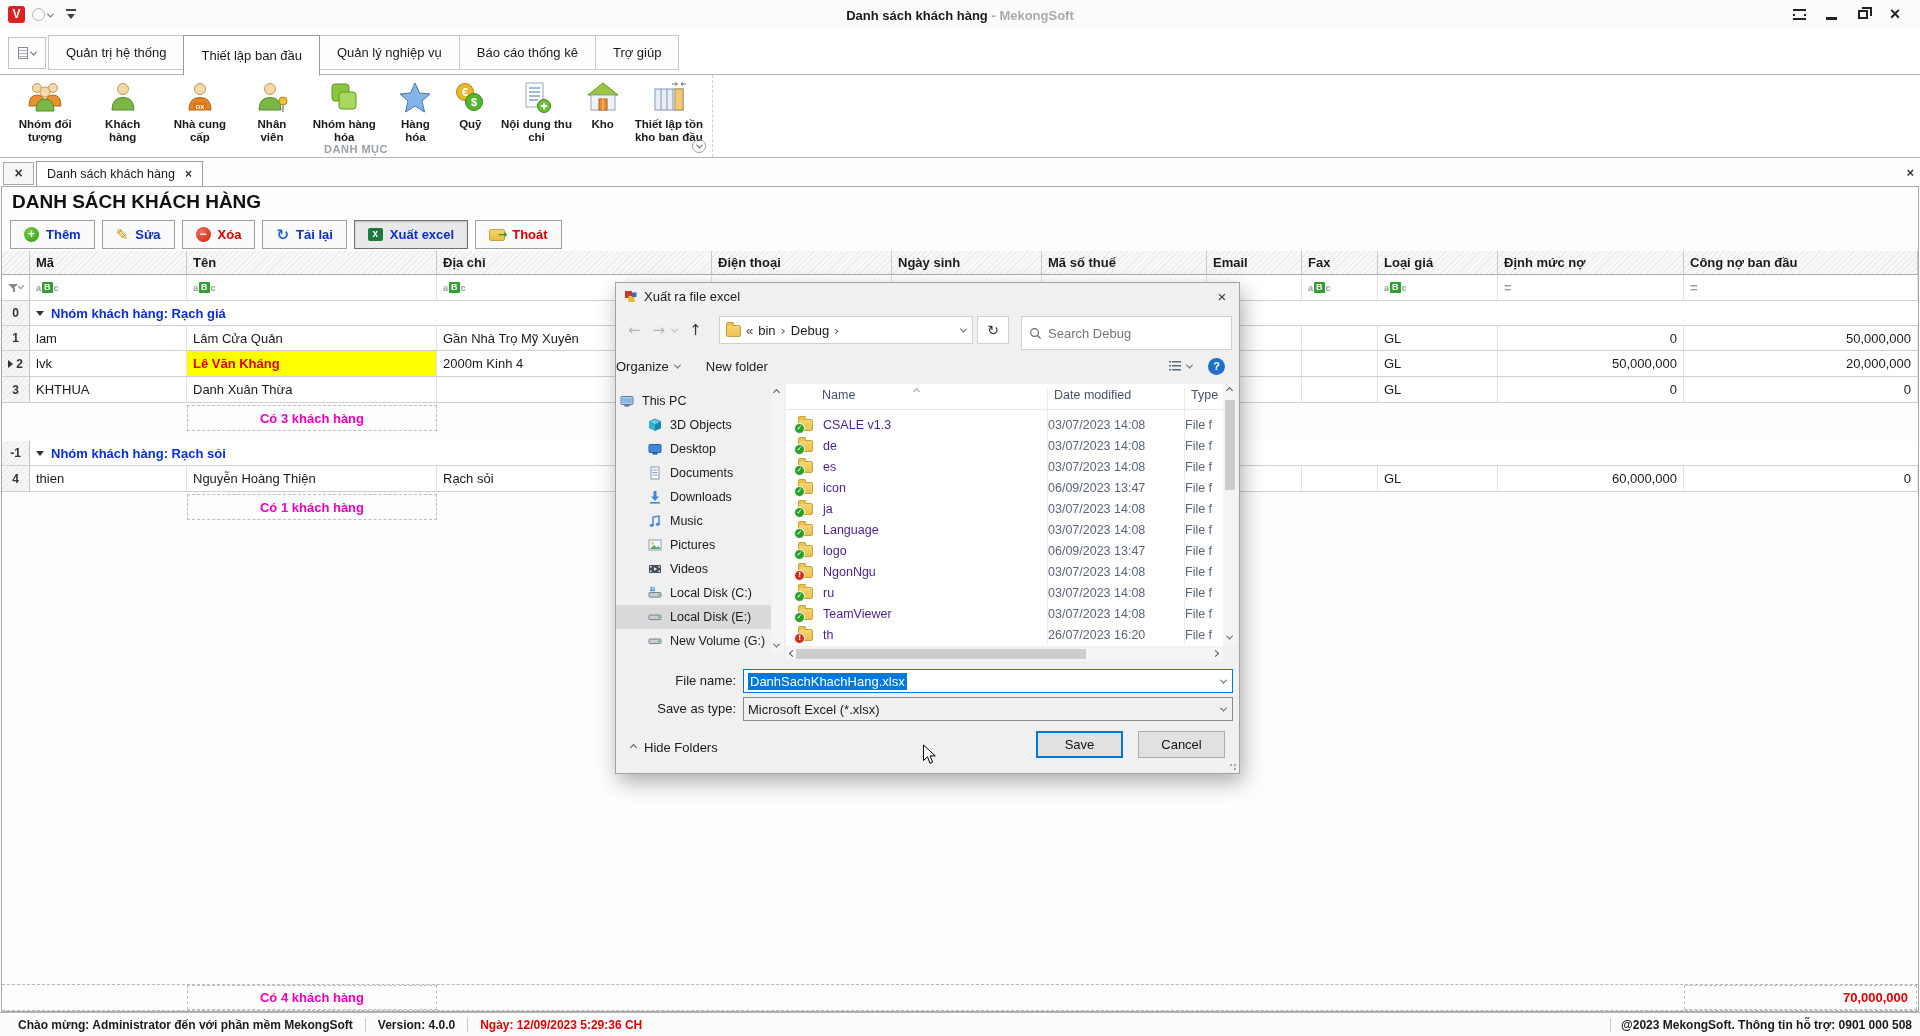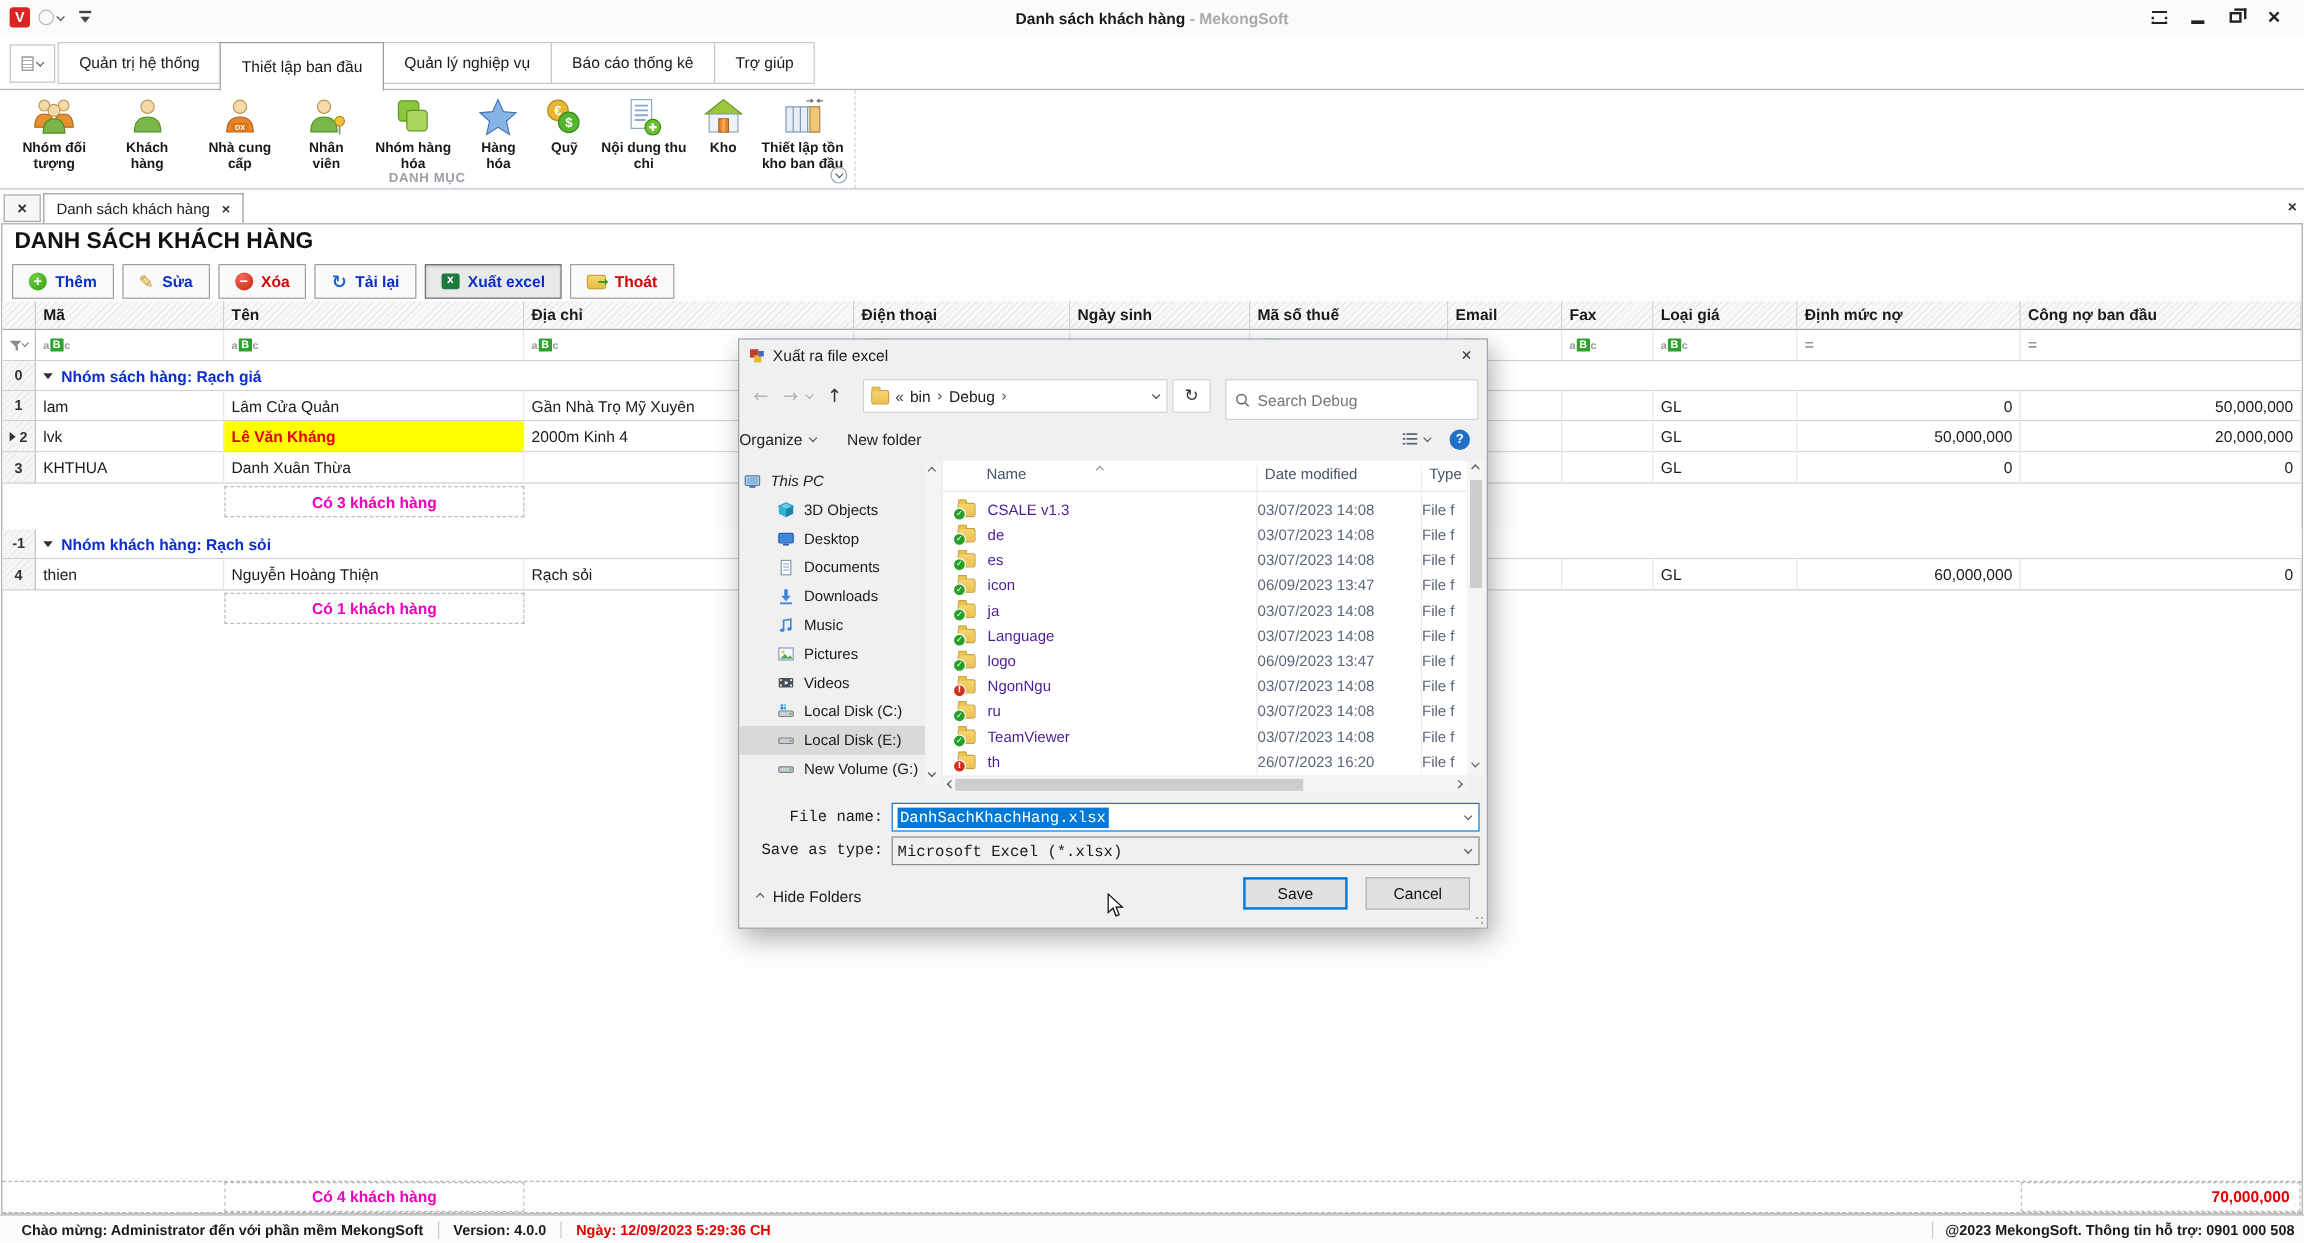--- a/index.html
+++ b/index.html
@@ -126,21 +126,21 @@
   .refreshbtn { position:absolute; left:361px; top:6px; width:32px; height:28px; border:1px solid #d0d0d0; background:#fff; display:flex; align-items:center; justify-content:center; font-family:"DejaVu Sans",sans-serif; color:#333; font-size:14px; }
   .searchbox { position:absolute; left:405px; top:6px; width:211px; height:28px; background:#fff; border:1px solid #d0d0d0; display:flex; align-items:center; gap:6px; padding:16px 7px; }
   .searchbox input { border:none; outline:none; width:150px; font-size:13px; font-family:"Liberation Sans",sans-serif; background:transparent; }
   .dlg-cmd { position:absolute; left:0; top:67px; width:100%; height:32px; display:flex; align-items:center; gap:26px; padding-left:0; }
   .cmd-item { display:flex; align-items:center; gap:6px; color:#222; }
   .cmd-right { position:absolute; right:14px; display:flex; align-items:center; gap:16px; }
   .helpic { width:17px; height:17px; border-radius:50%; background:#2070c8; color:#fff; font-weight:bold; font-size:11px; text-align:center; line-height:17px; }
   .dlg-main { position:absolute; left:0; top:101px; width:100%; height:277px; }
   .tree { position:absolute; left:0; top:5px; width:155px; }
   .titem { height:24px; display:flex; align-items:center; gap:8px; padding-left:32px; font-size:12.5px; color:#1a1a1a; }
-  .titem.root { padding-left:4px;font-style:italic; }
+  .titem.root { padding-left:4px; }
   .titem.selected { background:#d9d9d9; }
   .tscroll { position:absolute; left:155px; top:2px; width:13px; height:268px; background:#f4f4f4; }
   .tscroll .chv { position:absolute; left:3px; }
   .flist { position:absolute; left:170px; top:0; width:437px; height:262px; background:#fff; }
   .fl-head { position:absolute; left:0; top:4px; width:100%; height:22px; border-bottom:1px solid #e8e8e8; font-size:12.5px; color:#44546a; }
   .fl-name { position:absolute; left:36px; } .fl-date { position:absolute; left:268px; } .fl-type { position:absolute; left:405px; }
   .fl-sort { position:absolute; left:128px; top:-3px; }
   .fl-v1 { position:absolute; left:261px; top:0; bottom:-236px; width:1px; background:#ececec; }
   .fl-v2 { position:absolute; left:398px; top:0; bottom:-236px; width:1px; background:#ececec; }
   .frow { position:absolute; left:0; width:100%; height:21px; display:flex; align-items:center; }
@@ -151,21 +151,21 @@
   .ficon.err::after { content:"!"; background:#d03020; border:1px solid #fff; }
   .ficon.plain::after { content:none; }
   .fname { margin-left:10px; font-size:12.5px; color:#4c1d95; width:225px; }
   .fdate { font-size:12.5px; color:#5a6578; width:137px; }
   .ftype { font-size:12.5px; color:#5a6578; }
   .vscroll { position:absolute; left:607px; top:0; width:14px; height:262px; background:#f4f4f4; }
   .vscroll .thumb { position:absolute; left:2px; top:16px; width:10px; height:90px; background:#cdcdcd; }
   .hscroll { position:absolute; left:170px; top:263px; width:437px; height:14px; background:#f4f4f4; }
   .hscroll .thumb { position:absolute; left:10px; top:2px; width:290px; height:10px; background:#cdcdcd; }
   .corner { position:absolute; left:607px; top:263px; width:14px; height:14px; background:#f0f0f0; }
-  .dlg-frow { position:absolute; left:0; top:386px; width:100%; height:26px;font-family:Liberation Mono, monospace; }
+  .dlg-frow { position:absolute; left:0; top:386px; width:100%; height:26px; }
   .dlg-frow .lab { position:absolute; left:0; width:120px; text-align:right; top:4px; }
   .combo { position:absolute; left:127px; top:0; width:490px; height:24px; background:#fff; border:1px solid #0078d7; display:flex; align-items:center; padding:0 22px 0 4px; }
   .combo .chvbox { position:absolute; right:6px; }
   .combo .selval { background:#0078d7; color:#fff; padding:1px 2px; font-size:13px; }
   .combo2 { border:1px solid #8a8a8a; background:#f0f0f0; }
   .dlg-bottom { position:absolute; left:0; bottom:0; width:100%; height:52px; }
   .hidefolders { position:absolute; left:15px; top:19px; display:flex; align-items:center; gap:8px; color:#1a1a1a; }
   .btn { position:absolute; top:10px; width:87px; height:27px; background:#e1e1e1; display:flex; align-items:center; justify-content:center; font-size:13px; color:#111; }
   .btn.save { left:420px; border:2px solid #0078d7; }
   .btn.cancel { left:522px; border:1px solid #adadad; }
@@ -447,21 +447,21 @@
             </div>
           <div class="gc">
               <span class="eq"></span>
             </div>
         </div>
 
         <div class="grow r25">
           <div class="gc ind">0</div>
           <div class="gc gspan">
               <span class="tri-d"></span>
-              <span class="gtext">Nhóm sách hàng: Rạch giá</span>
+              <span class="gtext">Nhóm khách hàng: Rạch giá</span>
             </div>
         </div>
 
         <div class="grow r25">
           <div class="gc ind">1</div>
           <div class="gc">lam</div>
           <div class="gc">Lâm Cửa Quản</div>
           <div class="gc">Gần Nhà Trọ Mỹ Xuyên</div>
           <div class="gc"></div>
           <div class="gc"></div>

